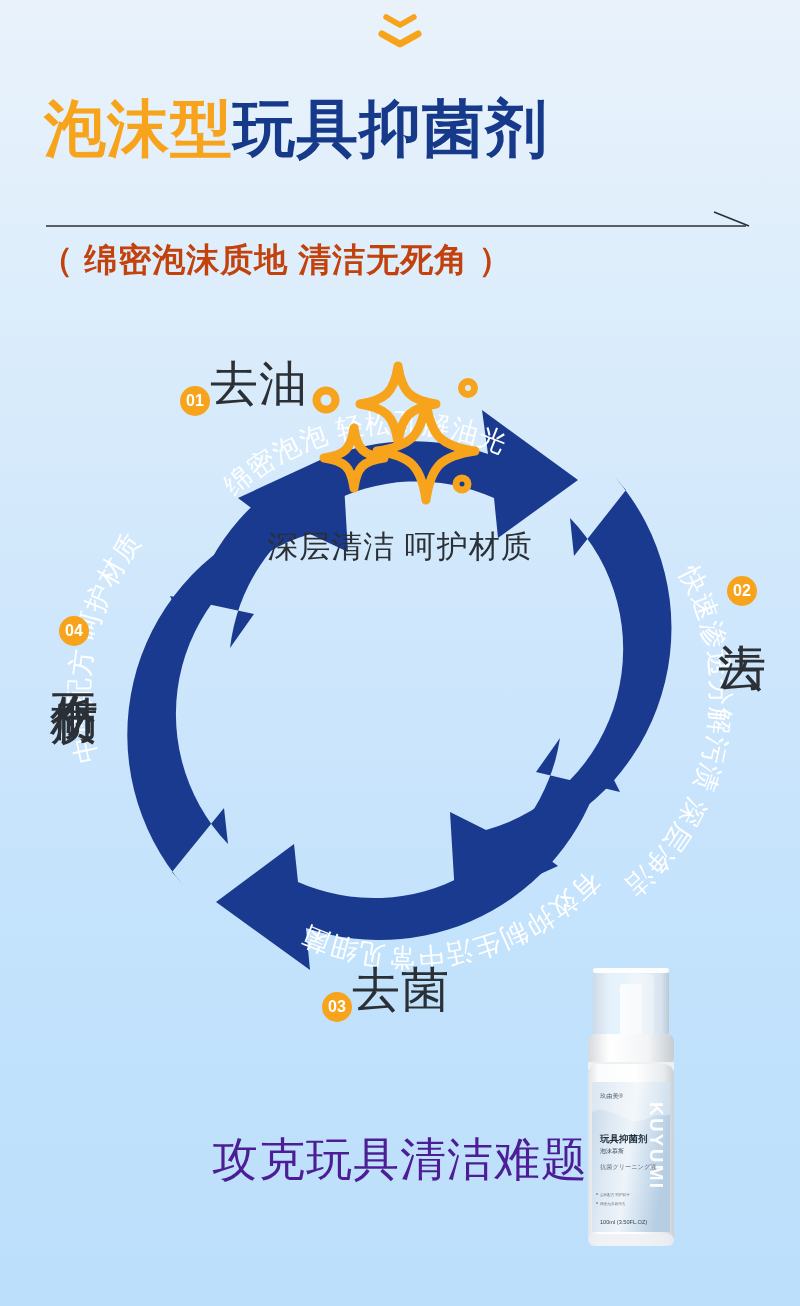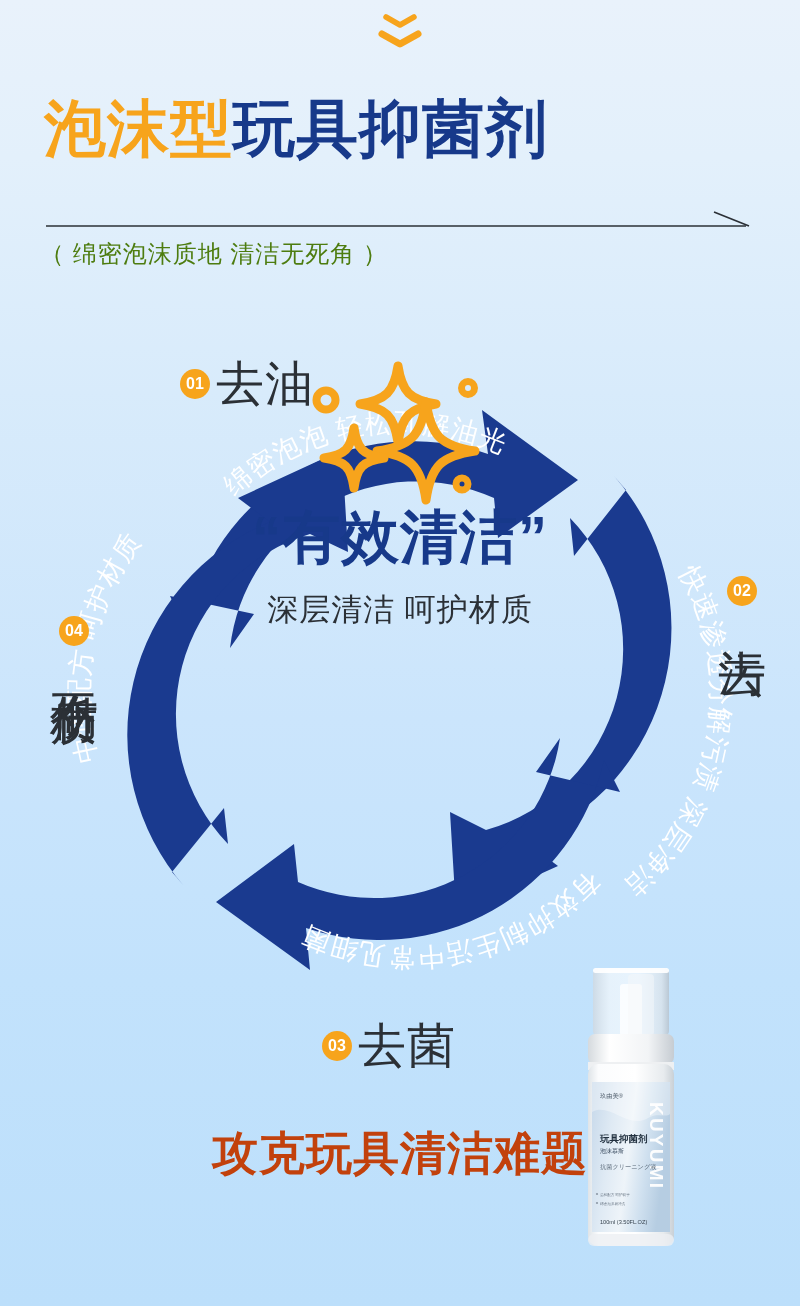--- a/index.html
+++ b/index.html
@@ -23,62 +23,62 @@
     font-size:62px; line-height:1.05; font-weight:bold;
     letter-spacing:1px; white-space:nowrap;
   }
   .headline .hl-orange{ color:#f7a41c; }
   .headline .hl-blue{ color:#17398a; }
 
   .divider{ position:absolute; left:46px; top:210px; width:708px; height:22px; }
 
   .subtitle{
     position:absolute; left:40px; top:238px;
-    font-size:24px; color:#4d7c0f; letter-spacing:1px; white-space:nowrap;
+    font-size:33px; color:#c2410c; letter-spacing:1px; white-space:nowrap;font-weight:bold;
   }
 
   
   .diagram{ position:absolute; left:58px; top:330px; width:684px; height:700px; }
   .diagram svg{ display:block; }
 
   .center-block{
     position:absolute; left:0; right:0; top:356px; text-align:center;
   }
   .center-title{
     font-size:58px; font-weight:bold; color:#17398a; letter-spacing:1px;
     line-height:1.08; white-space:nowrap;
   }
   .center-sub{
     margin-top:20px; font-size:31px; color:#2b3036; letter-spacing:1px; white-space:nowrap;
   }
 
   
-  .callout{ position:absolute; display:flex; align-items:center; gap:6px; white-space:nowrap; }
+  .callout{ position:absolute; display:flex; align-items:flex-end; white-space:nowrap; }
   .badge{
     width:30px; height:30px; border-radius:50%; background:#f7a41c; color:#fff;
     font-size:16px; font-weight:bold; display:flex; align-items:center; justify-content:center;
     flex:0 0 auto; letter-spacing:0px;
   }
   .callout .ctext{ font-size:48px; color:#2b3036; letter-spacing:1px; }
 
   .co-01{ left:180px; top:352px; }
   .co-02{ left:718px; top:576px; flex-direction:column; align-items:center; }
   .co-02 .ctext{ writing-mode:vertical-rl; text-orientation:upright; line-height:1; }
-  .co-03{ left:322px; top:1014px; }
+  .co-03{ left:322px; top:958px; }
   .co-04{ left:50px; top:616px; flex-direction:column; gap:10px; align-items:center; }
   .co-04 .ctext{ writing-mode:vertical-rl; text-orientation:upright; line-height:1; }
 
   
   .bottle{ position:absolute; left:576px; top:962px; width:110px; height:292px; }
 
   
   .bottom-copy{ position:absolute; left:0; right:0; top:1112px; text-align:center; }
   .bc-line1{ font-size:38px; color:#3a3f45; letter-spacing:1px; line-height:1.18; white-space:nowrap;}
-  .bc-line2{ font-size:46px; font-weight:bold; color:#c2410c; letter-spacing:1px;
-             line-height:1.18; margin-top:14px; white-space:nowrap; }
+  .bc-line2{ font-size:46px; font-weight:normal; color:#4c1d95; letter-spacing:1px;
+             line-height:1.18; margin-top:20px; white-space:nowrap; }
 </style>
 </head>
 <body>
 
 <div class="page">
 
   <div class="chev-wrap">
     <svg class="chev" width="34" height="14" viewBox="0 0 34 14" aria-hidden="true">
       <path d="M3 3 L17 11 L31 3" fill="none" stroke="#f7a41c" stroke-width="5.5" stroke-linecap="round" stroke-linejoin="round"></path>
     </svg>
@@ -189,21 +189,20 @@
 
         <path d="M136 46 C141 80 151 90 185 95 C151 100 141 110 136 144 C131 110 121 100 87 95 C121 90 131 80 136 46 Z" fill="none" stroke="#f7a41c" stroke-width="9" stroke-linejoin="round"></path>
 
         <path d="M64 72 C67 93 73 99 94 102 C73 105 67 111 64 132 C61 111 55 105 34 102 C55 99 61 93 64 72 Z" fill="none" stroke="#f7a41c" stroke-width="9" stroke-linejoin="round"></path>
 
         <circle cx="36" cy="44" r="9.5" fill="none" stroke="#f7a41c" stroke-width="8"></circle>
         <circle cx="178" cy="32" r="6.5" fill="none" stroke="#f7a41c" stroke-width="7"></circle>
         <circle cx="172" cy="128" r="6" fill="none" stroke="#f7a41c" stroke-width="7"></circle>
       </svg>
     </div>
-    <div class="center-title">“有效清洁”</div>
     <div class="center-sub">深层清洁 呵护材质</div>
   </div>
 
   <div class="callout co-01">
     <span class="badge">01</span>
     <span class="ctext">去油</span>
   </div>
   <div class="callout co-02">
     <span class="badge">02</span>
     <span class="ctext">去污</span>

